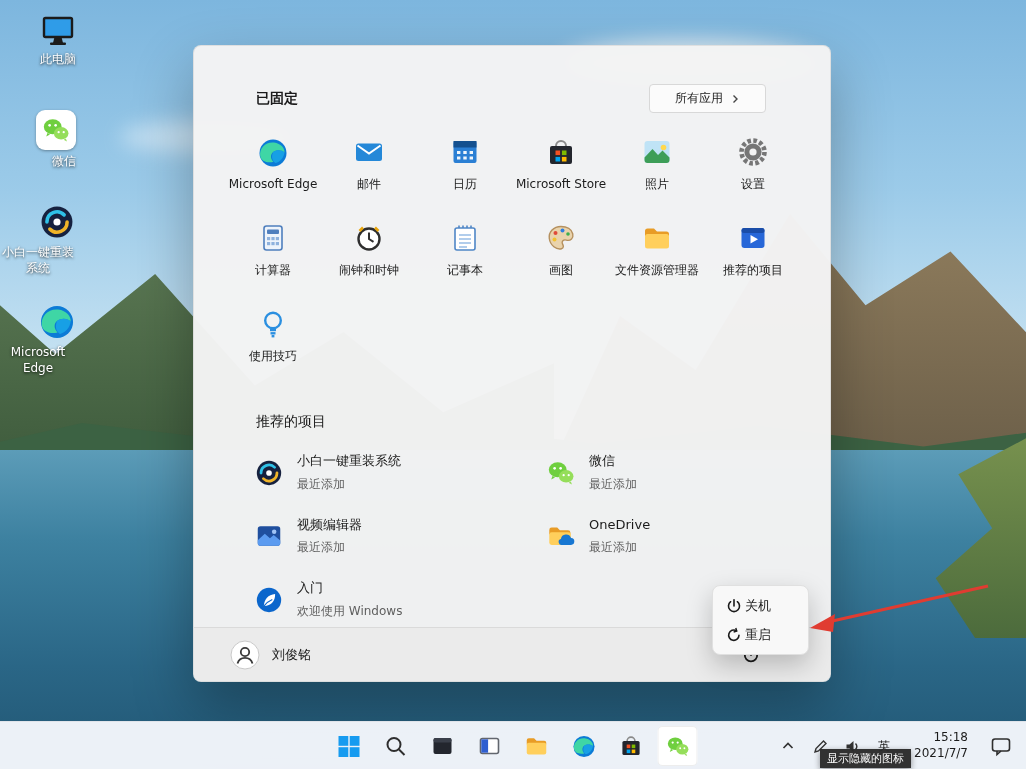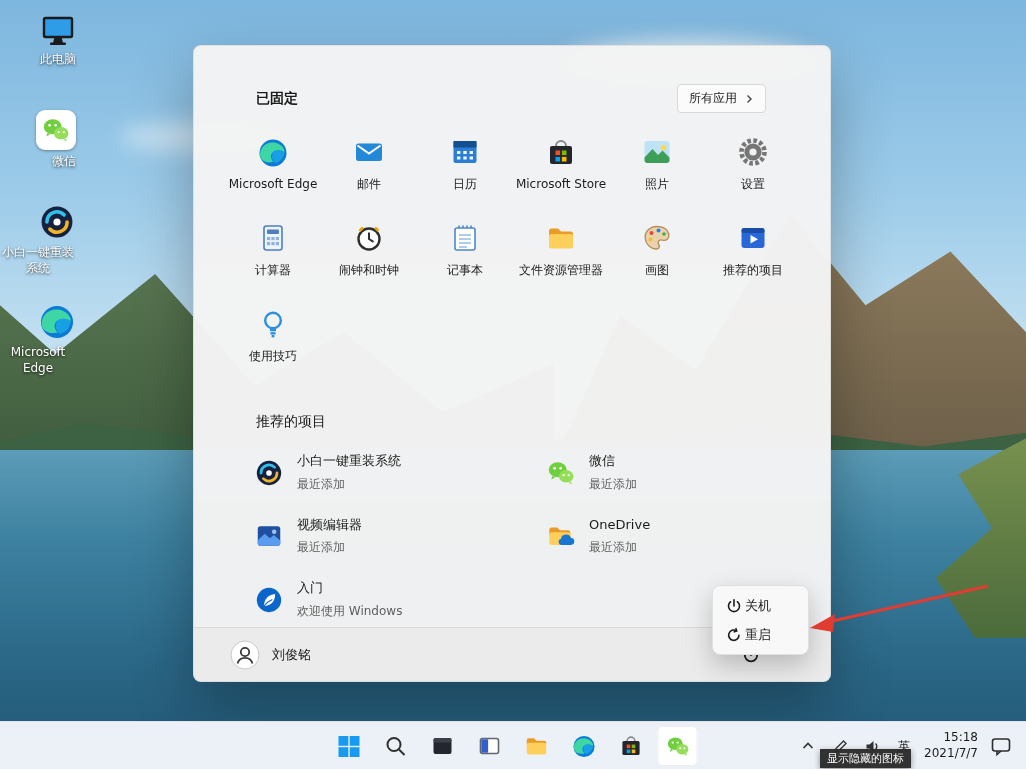--- a/index.html
+++ b/index.html
@@ -20,21 +20,21 @@
 
   
   .dicon{position:absolute;left:0;width:76px;display:flex;flex-direction:column;align-items:flex-end;gap:4px;z-index:2}
   .dicon .lbl{color:#fff;text-shadow:0 1px 3px rgba(0,0,0,.85);font-size:12px;text-align:center;line-height:1.3}
   .dtile{width:40px;height:40px;background:#fff;border-radius:9px;display:flex;align-items:center;justify-content:center;box-shadow:0 1px 3px rgba(0,0,0,.35)}
 
   
   .start-menu{position:absolute;left:193px;top:45px;width:638px;height:637px;background:rgba(243,243,243,.98);border:1px solid rgba(0,0,0,.08);border-radius:8px;box-shadow:0 25px 60px rgba(0,0,0,.30);z-index:10}
   .sm-header{display:flex;justify-content:space-between;align-items:center;padding:38px 64px 0 62px}
   .sm-title{font-weight:bold;font-size:14px}
-  .allapps{display:flex;align-items:center;gap:7px;background:#fbfbfb;border:1px solid #d8d8d8;border-radius:4px;padding:5px 11px;font-size:12px;cursor:pointer;color:#1b1b1b}
+  .allapps{display:flex;align-items:center;gap:7px;background:#fbfbfb;border:1px solid #d8d8d8;border-radius:4px;padding:5px 25px;font-size:12px;cursor:pointer;color:#1b1b1b}
   .pin-grid{display:grid;grid-template-columns:repeat(6,96px);margin:8px 0 0 31px}
   .tile{height:86px;display:flex;flex-direction:column;align-items:center;justify-content:center;gap:8px;border-radius:4px;cursor:pointer}
   .tlbl{font-size:12px;text-align:center;max-width:94px;white-space:nowrap;overflow:hidden}
   .rec-title{font-weight:normal;font-size:14px;margin:34px 0 0 62px}
   .rec-grid{display:grid;grid-template-columns:292px 292px;row-gap:12px;margin:16px 0 0 50px}
   .rec-item{display:flex;align-items:center;gap:13px;padding:6px 10px;border-radius:4px;cursor:pointer}
   .rec-item .t{font-size:13px;line-height:1.2}
   .rec-item .s{font-size:12px;color:#5f5f5f;margin-top:7px}
   .userbar{position:absolute;left:0;right:0;bottom:0;height:54px;background:rgba(234,234,234,.92);border-top:1px solid rgba(0,0,0,.07);border-radius:0 0 8px 8px;display:flex;align-items:center;justify-content:space-between;padding:0 62px 0 36px}
   .userchip{display:flex;align-items:center;gap:12px;cursor:pointer;font-size:13px}
@@ -48,21 +48,21 @@
   .arrow-overlay{position:absolute;inset:0;z-index:50;pointer-events:none}
 
   
   .taskbar{position:absolute;left:0;right:0;bottom:0;height:48px;background:rgba(243,246,251,.97);border-top:1px solid rgba(0,0,0,.05);z-index:40}
   .tb-center{position:absolute;left:50%;top:4px;transform:translateX(-50%);display:flex;align-items:center;gap:7px}
   .tb-btn{width:40px;height:40px;border-radius:5px;display:flex;align-items:center;justify-content:center;cursor:pointer}
   .tb-btn.active{background:#fff;box-shadow:inset 0 0 0 1px rgba(0,0,0,.07)}
   .tb-tray{position:absolute;right:10px;top:0;height:48px;display:flex;align-items:center;gap:8px}
   .traybtn{display:flex;align-items:center;justify-content:center;width:24px;height:30px;border-radius:4px;cursor:pointer}
   .ime{font-size:12px;color:#1b1b1b;cursor:pointer}
-  .clock{font-size:12px;text-align:right;line-height:1.3;margin:0 0;cursor:pointer}
+  .clock{font-size:12px;text-align:right;line-height:1.3;margin:0 10px;cursor:pointer}
   .tooltip{position:absolute;left:820px;top:749px;background:rgba(42,42,42,.96);color:#fff;font-size:11px;padding:2px 7px;z-index:60;white-space:nowrap;box-shadow:0 2px 6px rgba(0,0,0,.4)}
   .ic{display:block}
 </style>
 </head>
 <body>
 
 <div class="desktop">
 
   <div class="sky"></div>
   <div class="cloud c1"></div>
@@ -251,37 +251,37 @@
                 <path d="M18 6 V3.5"></path>
                 <path d="M22 6 V3.5"></path>
               </g>
             </svg>
           </span>
         <span class="tlbl">记事本</span>
       </div>
       <div class="tile">
         <span>
             <svg class="ic" width="32" height="32" viewBox="0 0 32 32">
-              <path d="M4 9 a2.5 2.5 0 0 1 2.5 -2.5 h6.5 l3 3 h9.5 A2.5 2.5 0 0 1 28 12 v2 H4 Z" fill="#e89c26"></path>
-              <rect x="4" y="12" width="24" height="14.5" rx="2.5" fill="#ffcf5c"></rect>
-            </svg>
-          </span>
-        <span class="tlbl">文件资源管理器</span>
-      </div>
-      <div class="tile">
-        <span>
-            <svg class="ic" width="32" height="32" viewBox="0 0 32 32">
               <path d="M16 4.5 C8.5 4.5 3.5 10 4.3 16.5 C5.2 23.5 11.5 28 16.5 26.8 C19.3 26.1 18.3 23.4 17.4 21.6 C16.4 19.5 18.3 17.3 21.3 18.1 C25.8 19.2 28.6 16 27.8 12 C26.8 7.2 21.8 4.5 16 4.5 Z" fill="#e9d3ac" stroke="#b5905e" stroke-width="1.4"></path>
               <circle cx="10.5" cy="11" r="2" fill="#e04a38"></circle>
               <circle cx="17.5" cy="8.5" r="2" fill="#2f7fe0"></circle>
               <circle cx="23" cy="12" r="1.8" fill="#3dae4e"></circle>
               <circle cx="9.5" cy="17.5" r="2" fill="#f2c12e"></circle>
             </svg>
           </span>
         <span class="tlbl">画图</span>
+      </div>
+      <div class="tile">
+        <span>
+            <svg class="ic" width="32" height="32" viewBox="0 0 32 32">
+              <path d="M4 9 a2.5 2.5 0 0 1 2.5 -2.5 h6.5 l3 3 h9.5 A2.5 2.5 0 0 1 28 12 v2 H4 Z" fill="#e89c26"></path>
+              <rect x="4" y="12" width="24" height="14.5" rx="2.5" fill="#ffcf5c"></rect>
+            </svg>
+          </span>
+        <span class="tlbl">文件资源管理器</span>
       </div>
       <div class="tile">
         <span>
             <svg class="ic" width="32" height="32" viewBox="0 0 32 32">
               <rect x="4.5" y="6" width="23" height="20" rx="3" fill="#2767d8"></rect>
               <rect x="4.5" y="6" width="23" height="5" rx="2.5" fill="#1a4da8"></rect>
               <path d="M13.5 13 L21 17.3 L13.5 21.6 Z" fill="#fff"></path>
             </svg>
           </span>
         <span class="tlbl">推荐的项目</span>

